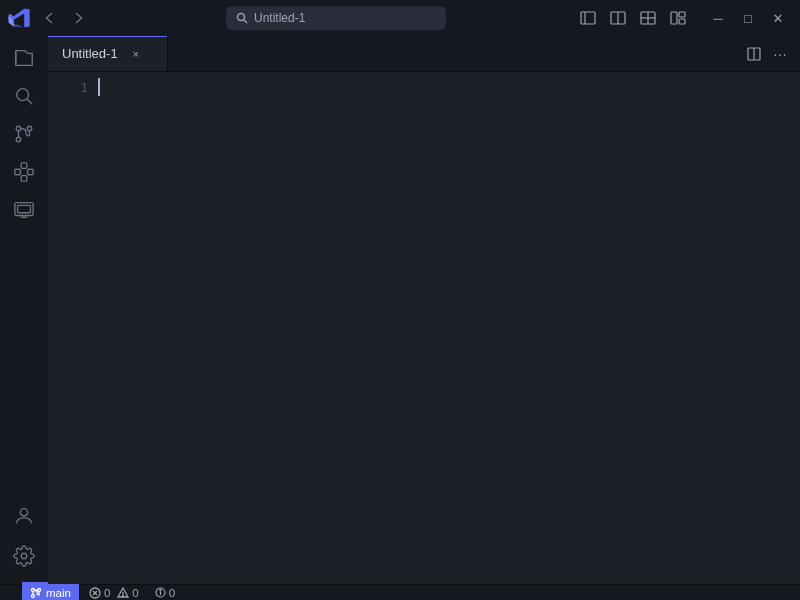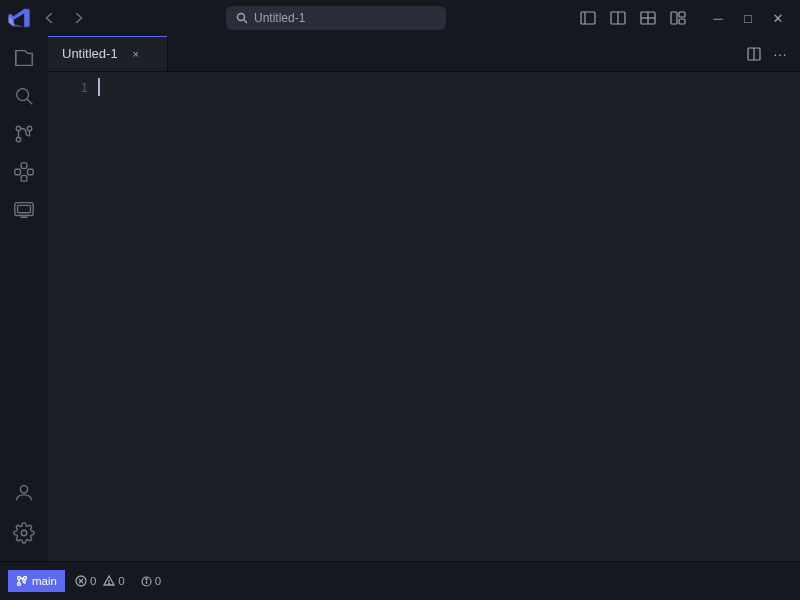--- a/index.html
+++ b/index.html
@@ -234,25 +234,25 @@
       vertical-align: middle;
       animation: blink 1s step-end infinite;
     }
     @keyframes blink {
       0%, 100% { opacity: 1; }
       50% { opacity: 0; }
     }
 
     
     .status-bar {
-      height: 39px;
+      height: 16px;
       background: #16181f;
       display: flex;
       align-items: center;
-      padding: 0 8px;
+      padding: 0 22px;
       font-size: 11.5px;
       flex-shrink: 0;
       border-top: 1px solid #0d0e14;
       gap: 0;
     }
     .status-left {
       display: flex;
       align-items: center;
       gap: 4px;
     }

